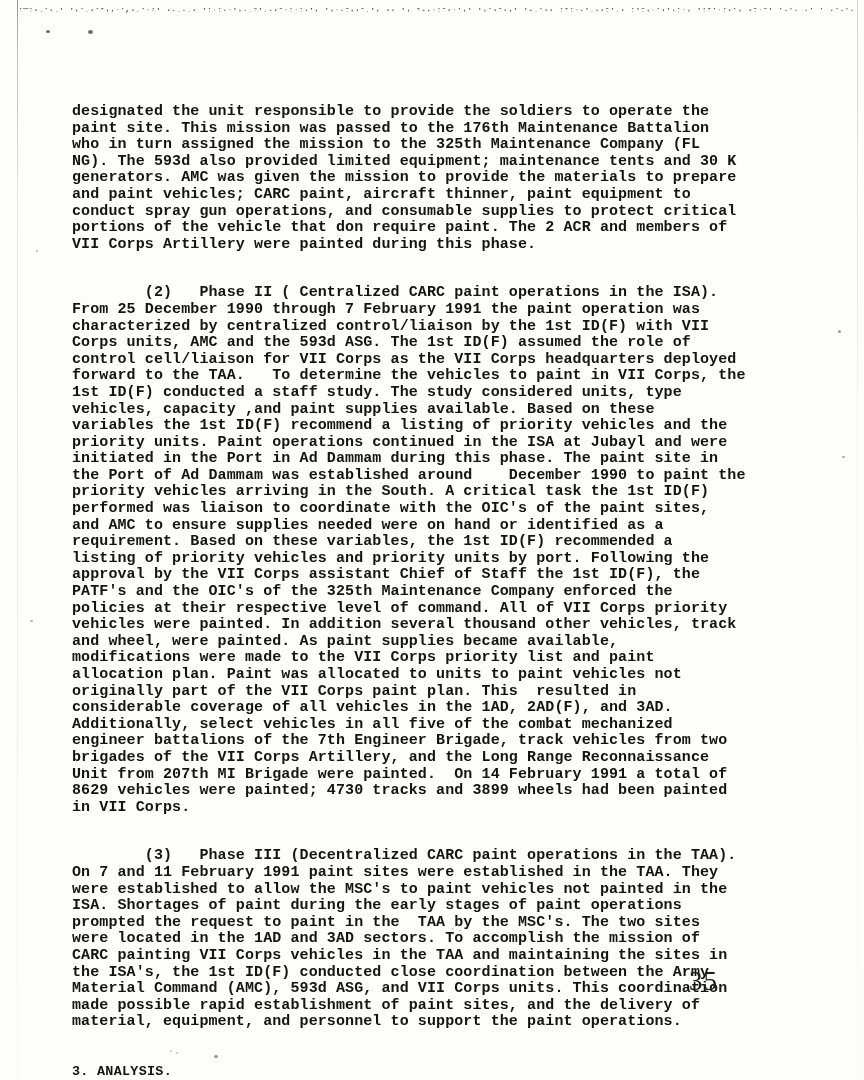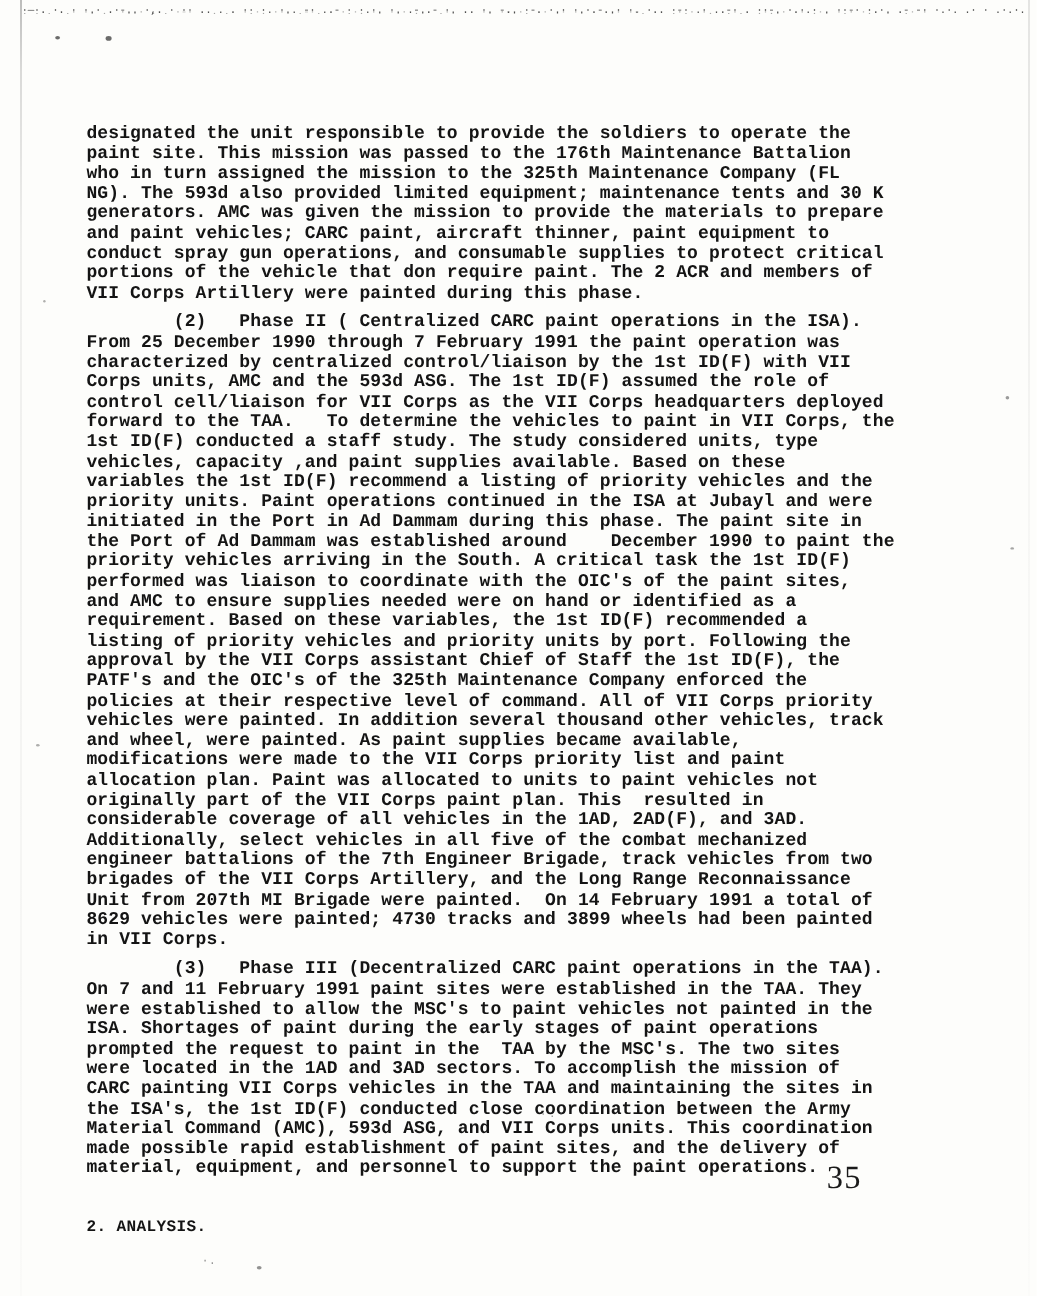--- a/index.html
+++ b/index.html
@@ -91,21 +91,21 @@
     font-family: "Liberation Mono", "DejaVu Sans Mono", monospace;
     font-size: 15px;
     line-height: 16.6px;
     color: #141414;
     letter-spacing: 0.1px;
     white-space: pre-wrap;
     text-align: left;
     font-weight: 700;
   }
   p.para + p.para {
-    margin-top: 8px;
+    margin-top: 32px;
   }
 
   .section-head {
     margin-top: 33px;
     font-family: "Liberation Mono", "DejaVu Sans Mono", monospace;
     font-size: 13.4px;
     line-height: 16.6px;
     color: #141414;
     font-weight: 700;
     letter-spacing: 0.3px;
@@ -208,20 +208,20 @@
 On 7 and 11 February 1991 paint sites were established in the TAA. They
 were established to allow the MSC's to paint vehicles not painted in the
 ISA. Shortages of paint during the early stages of paint operations
 prompted the request to paint in the  TAA by the MSC's. The two sites
 were located in the 1AD and 3AD sectors. To accomplish the mission of
 CARC painting VII Corps vehicles in the TAA and maintaining the sites in
 the ISA's, the 1st ID(F) conducted close coordination between the Army
 Material Command (AMC), 593d ASG, and VII Corps units. This coordination
 made possible rapid establishment of paint sites, and the delivery of
 material, equipment, and personnel to support the paint operations.</p>
-    <div class="section-head">2.   ANALYSIS.</div>
+    <div class="section-head">3.   ANALYSIS.</div>
   </div>
 
   <div class="mid-mark">·.·</div>
   <div class="page-number">35</div>
   <div class="bottom-marks">·.</div>
 
 </div>
 
 </body></html>

